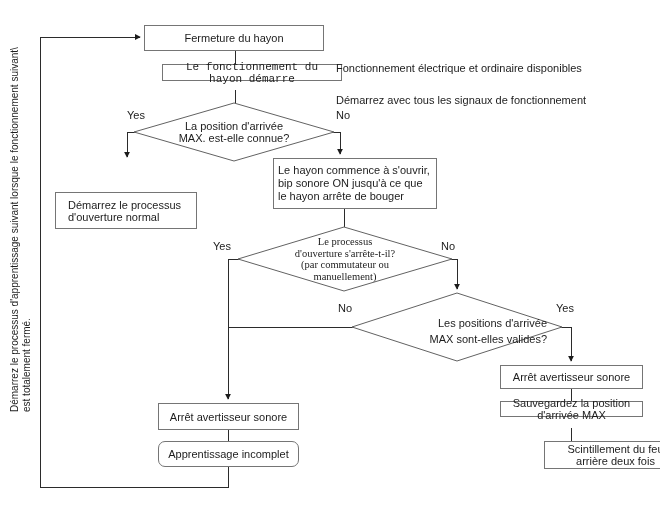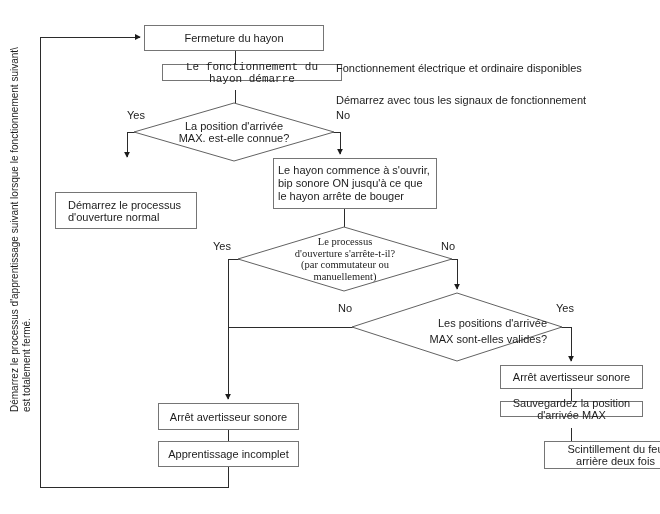--- a/index.html
+++ b/index.html
@@ -71,21 +71,21 @@
 
   <div class="node left" style="left:55px;top:151px;width:142px;height:37px;padding-left:12px;margin-top:41px;">Démarrez le processus
 d'ouverture normal</div>
 
   <div class="node left" style="left:273px;top:158px;width:164px;height:51px;padding-left:4px;line-height:13px;">Le hayon commence à s'ouvrir,
 bip sonore ON jusqu'à ce que
 le hayon arrête de bouger</div>
 
   <div class="node" style="left:158px;top:403px;width:141px;height:27px;">Arrêt avertisseur sonore</div>
 
-  <div class="node" style="left:158px;top:441px;width:141px;height:26px;">Apprentissage incomplet</div>
+  <div class="node" style="left:158px;top:441px;width:141px;height:26px;border-radius:7px;">Apprentissage incomplet</div>
 
   <div class="node" style="left:500px;top:365px;width:143px;height:24px;">Arrêt avertisseur sonore</div>
 
   <div class="node" style="left:500px;top:401px;width:143px;height:16px;">Sauvegardez la position
 d'arrivée MAX</div>
 
   <div class="node" style="left:500px;top:441px;width:143px;height:28px;margin-left:44px;">Scintillement du feu
 arrière deux fois</div>
 
   <div class="dlabel" style="left:144px;top:120px;width:180px;font-size:11px;line-height:12px;">La position d'arrivée

